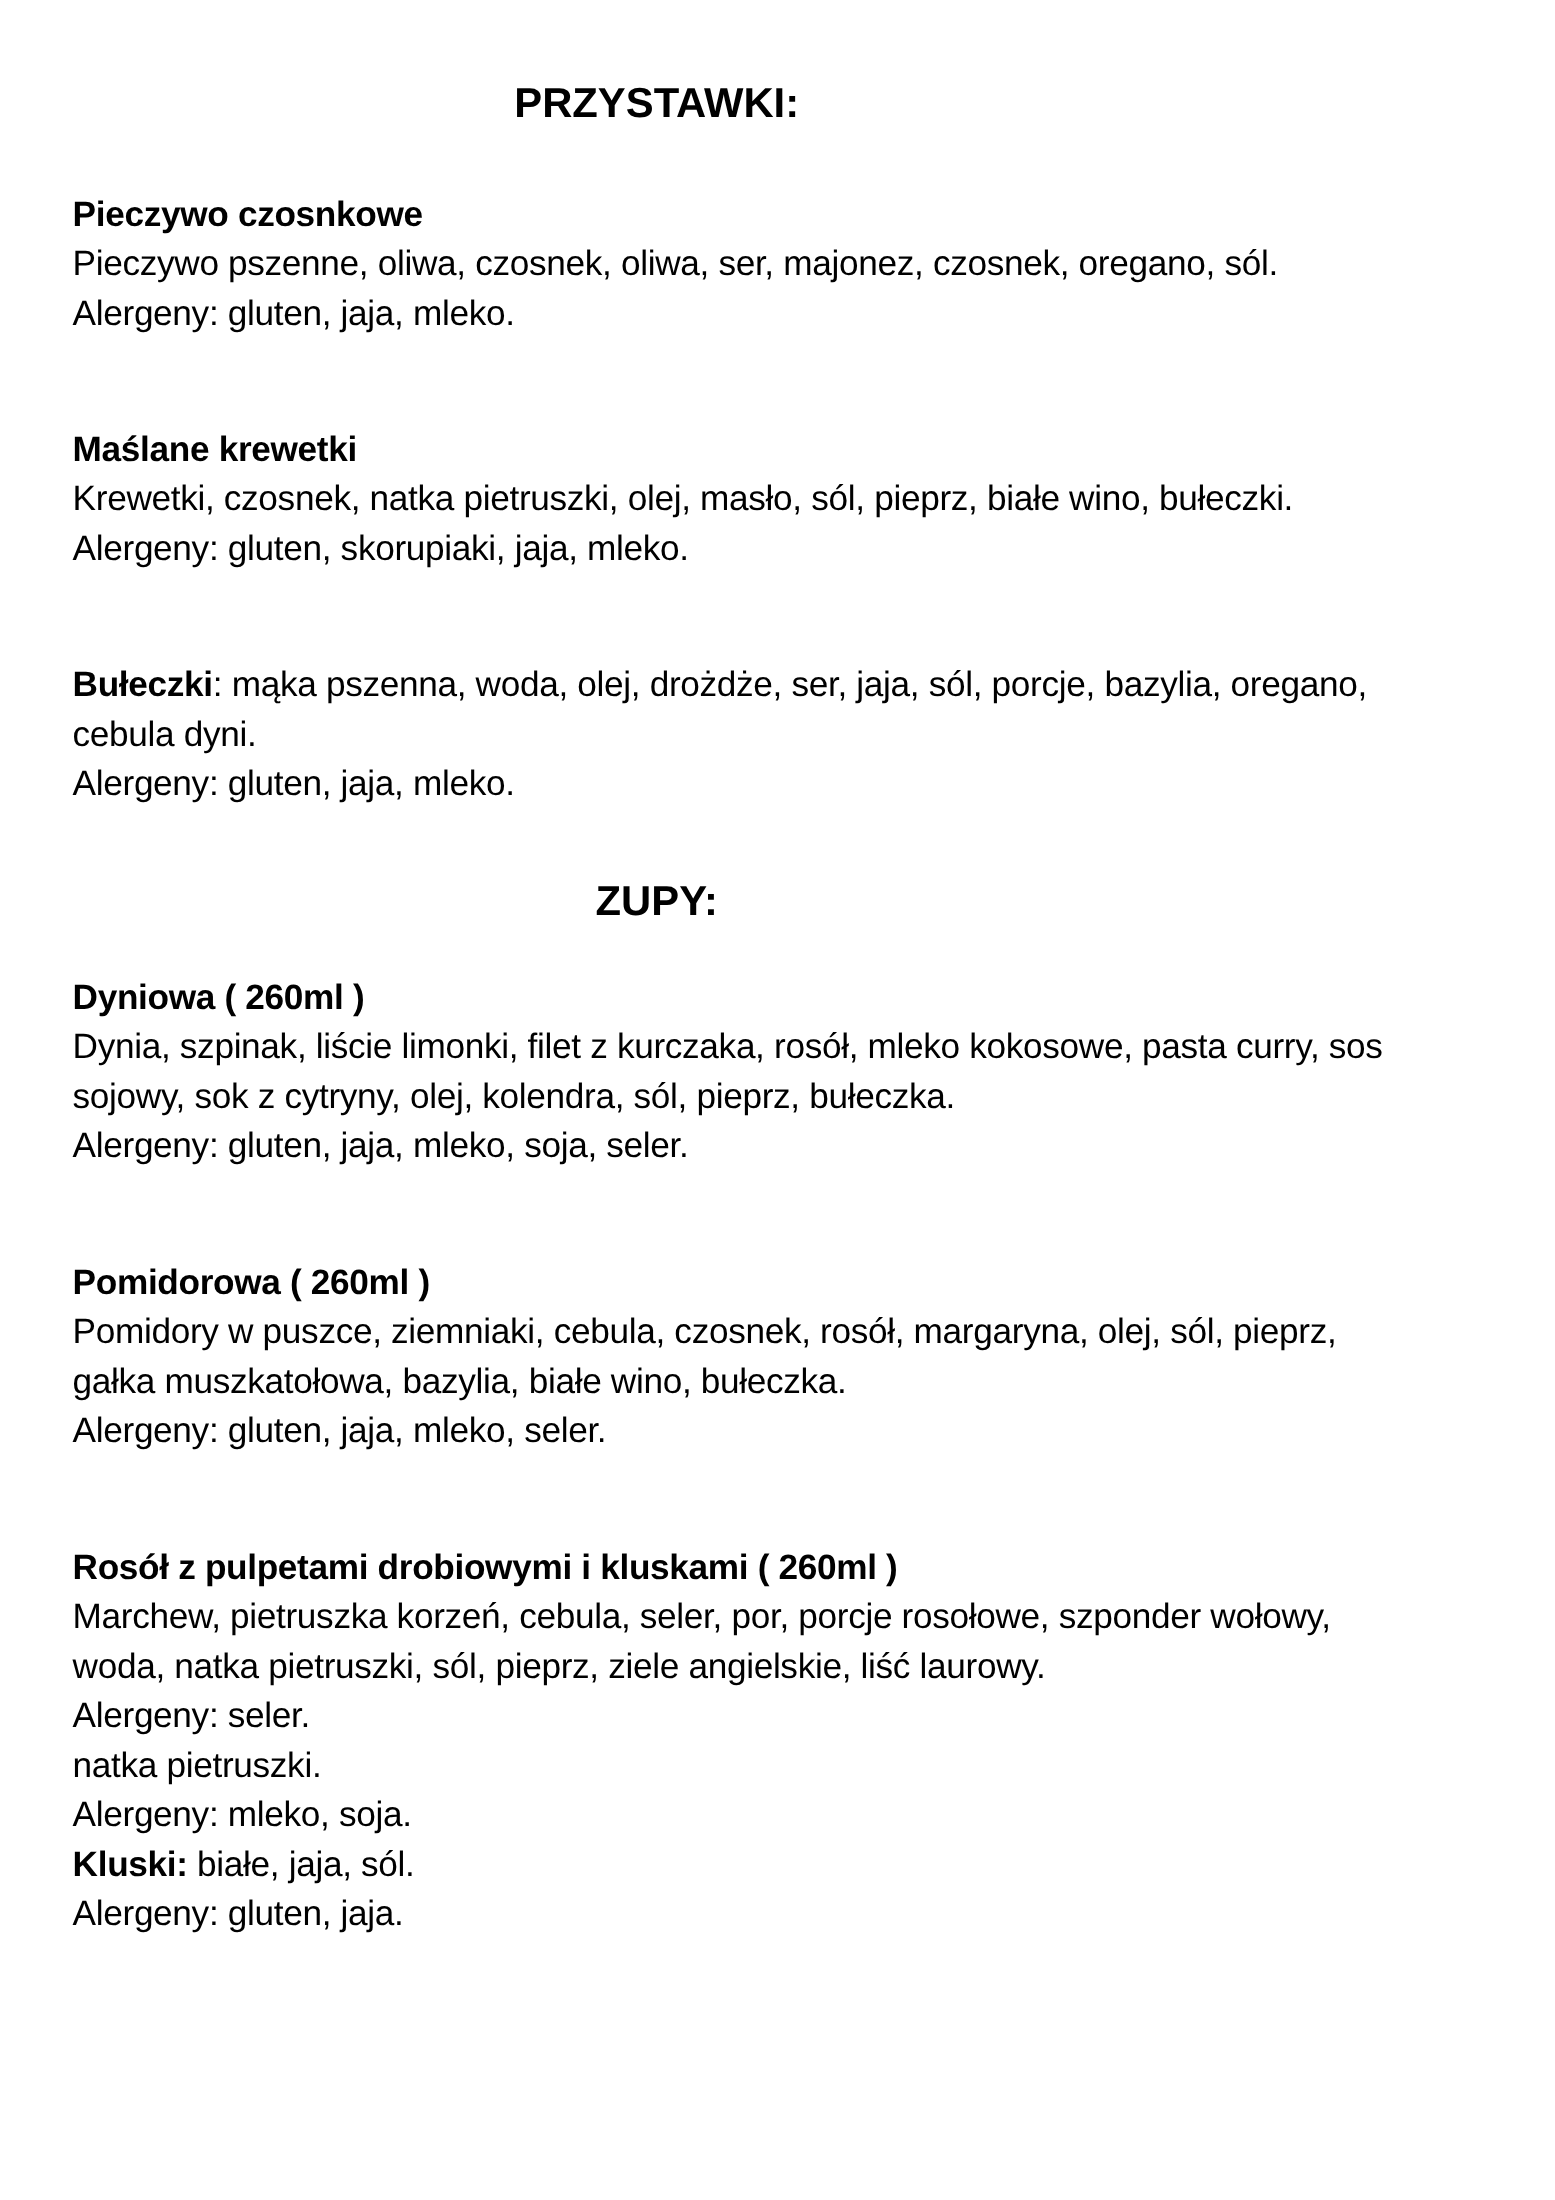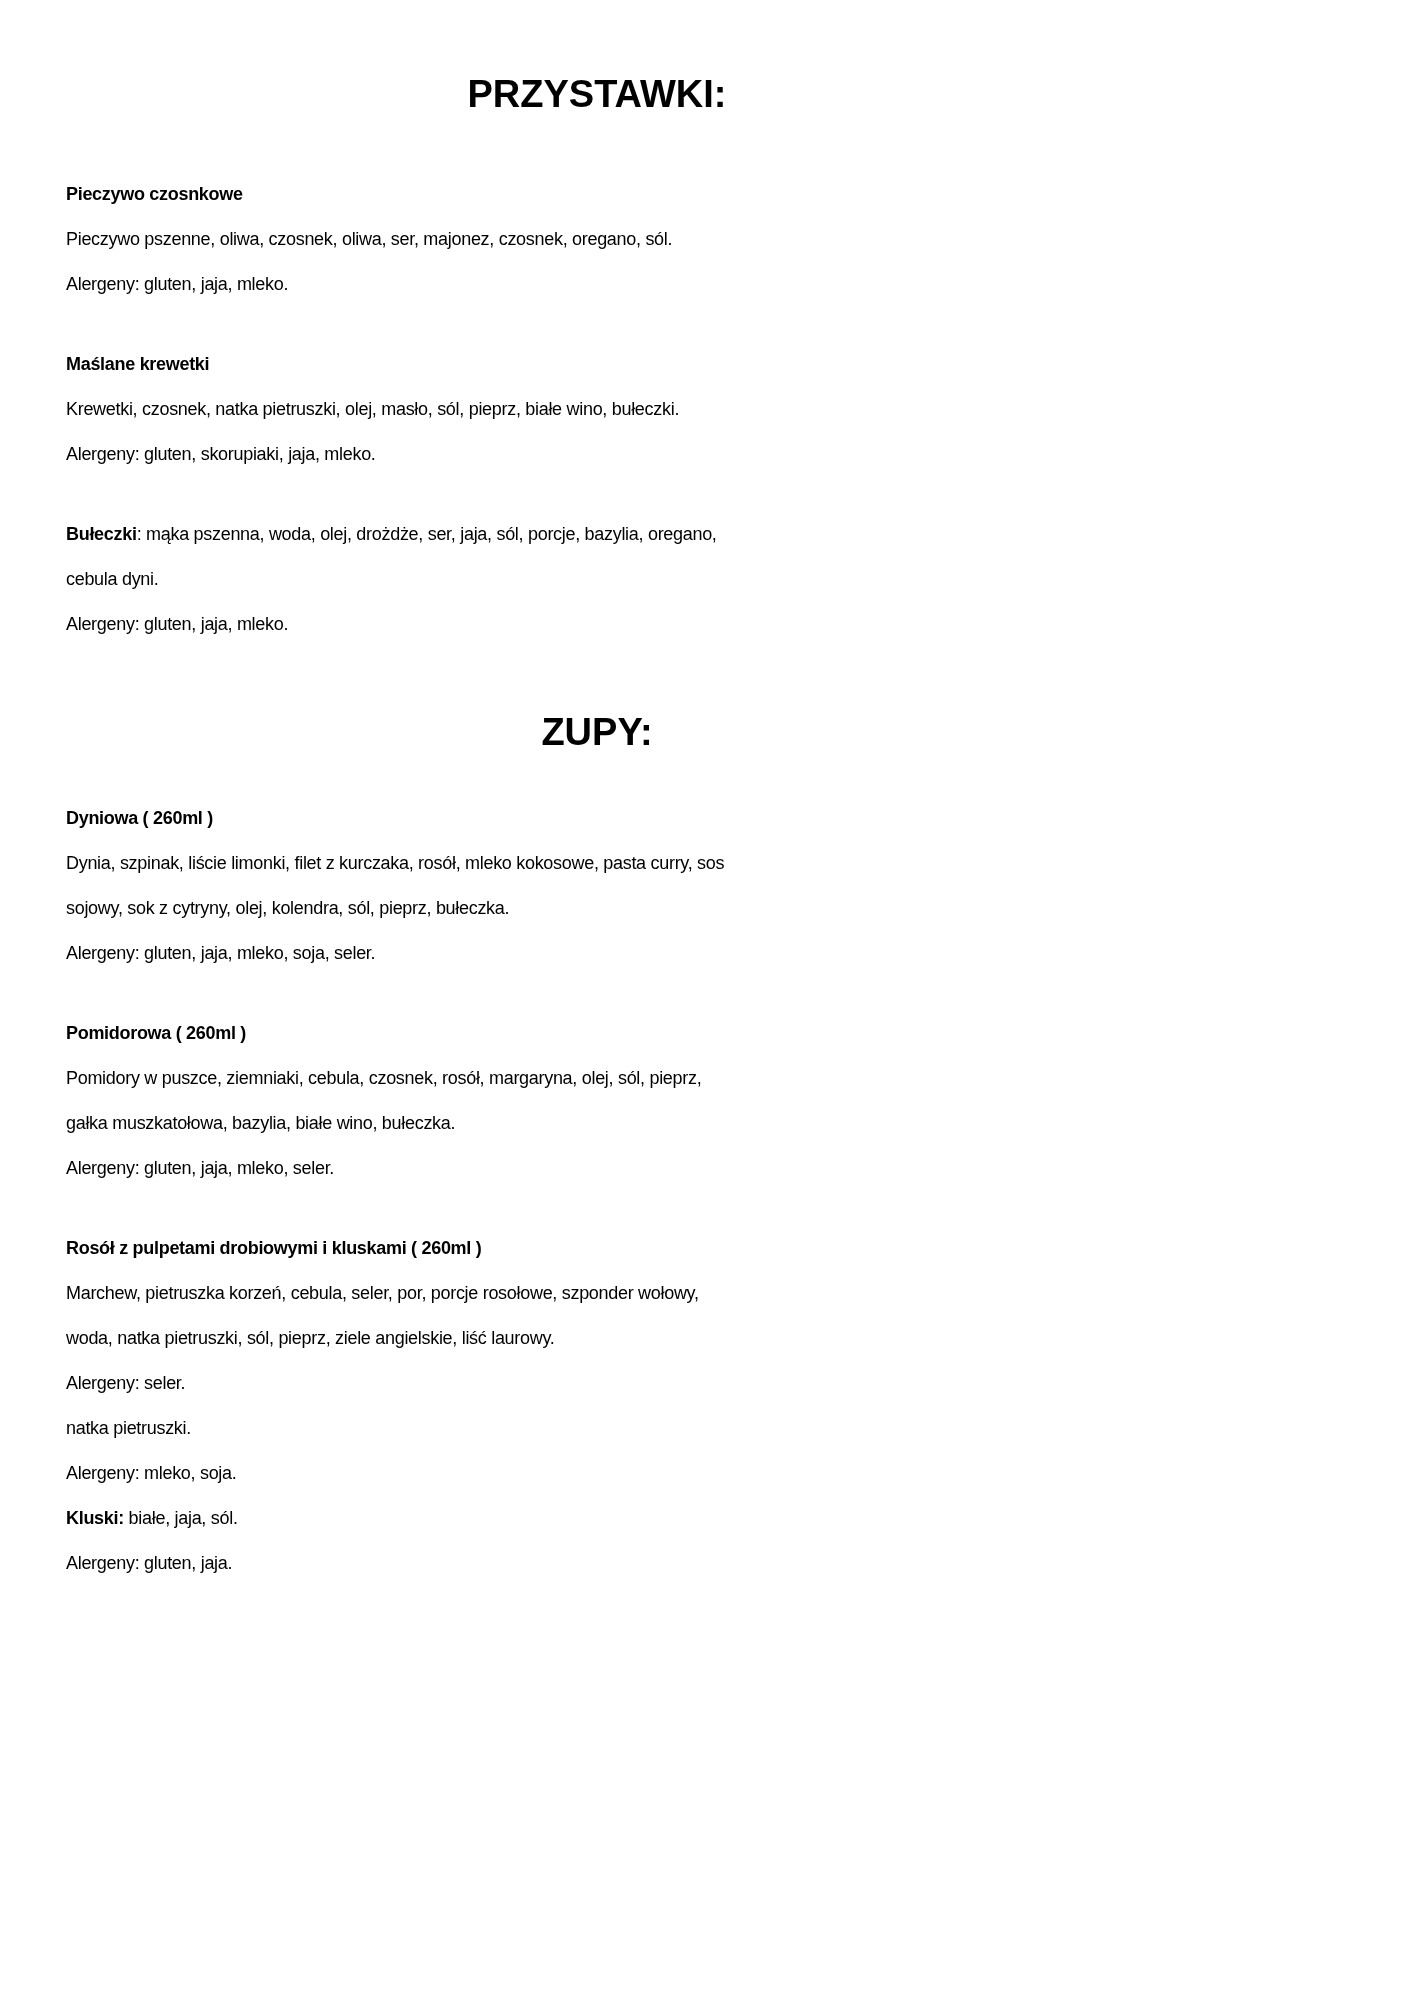--- a/index.html
+++ b/index.html
@@ -25,24 +25,24 @@
     text-align: center;
     margin: 0 0 40px 0;
   }
   .section--przystawki .section-title {
     margin-bottom: 54px;
   }
   .section--zupy {
     margin-top: 61px;
   }
   .menu-item + .menu-item {
-    margin-top: 35px;
+    margin-top: 79px;
   }
   .line {
-    font-size: 18px;
+    font-size: 32px;
     line-height: 45px;
     height: 45px;
     white-space: nowrap;
     letter-spacing: -0.3px;
   }
   .line b {
     font-weight: bold;
   }
 </style>
 </head>

